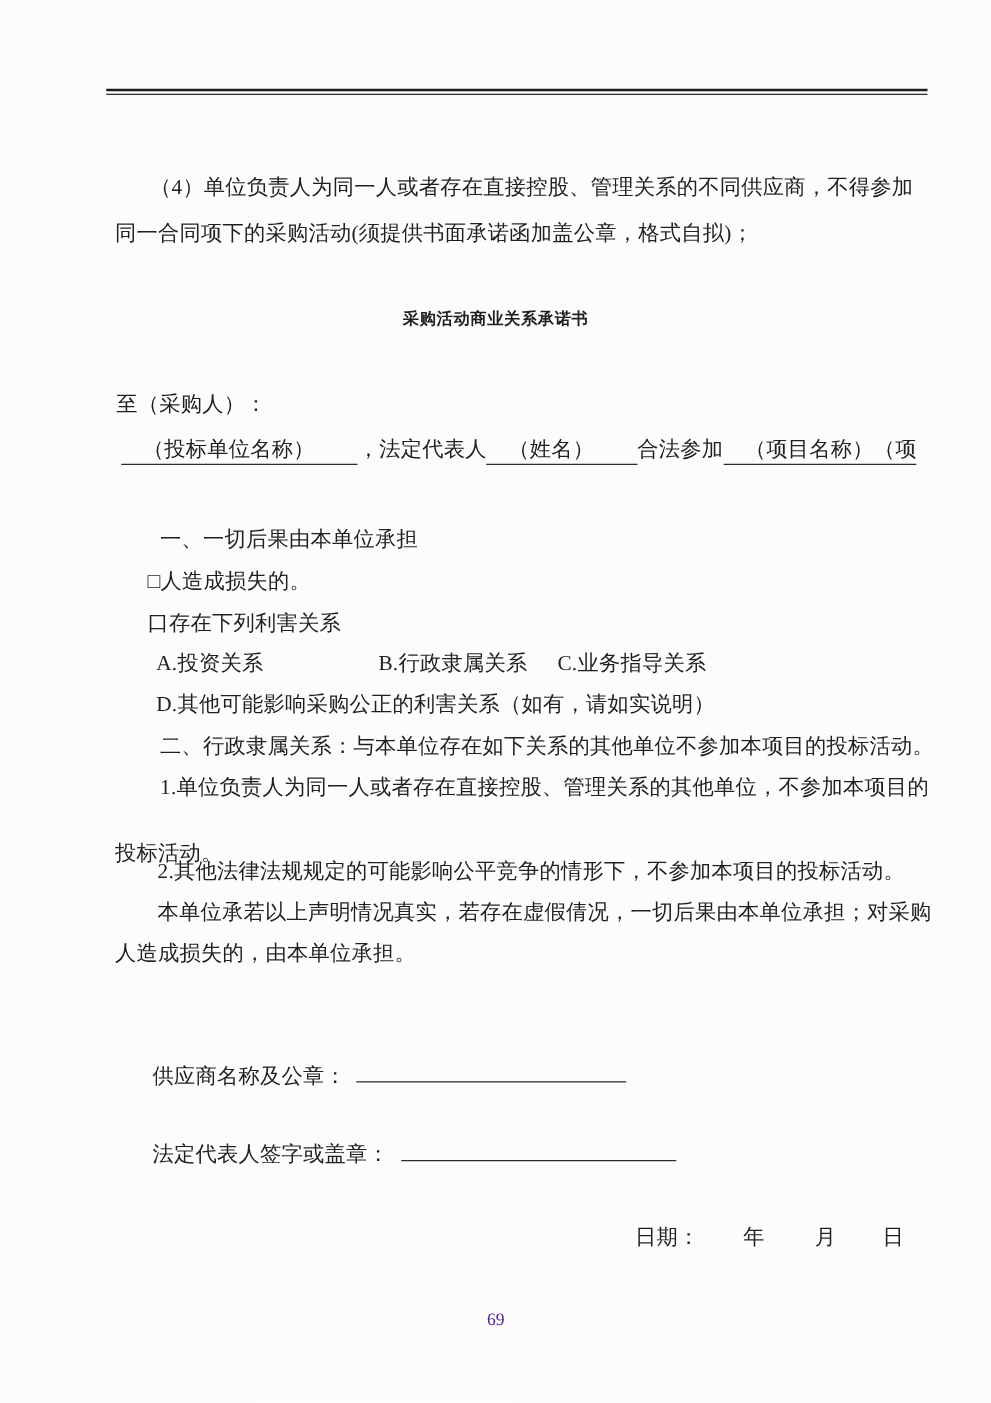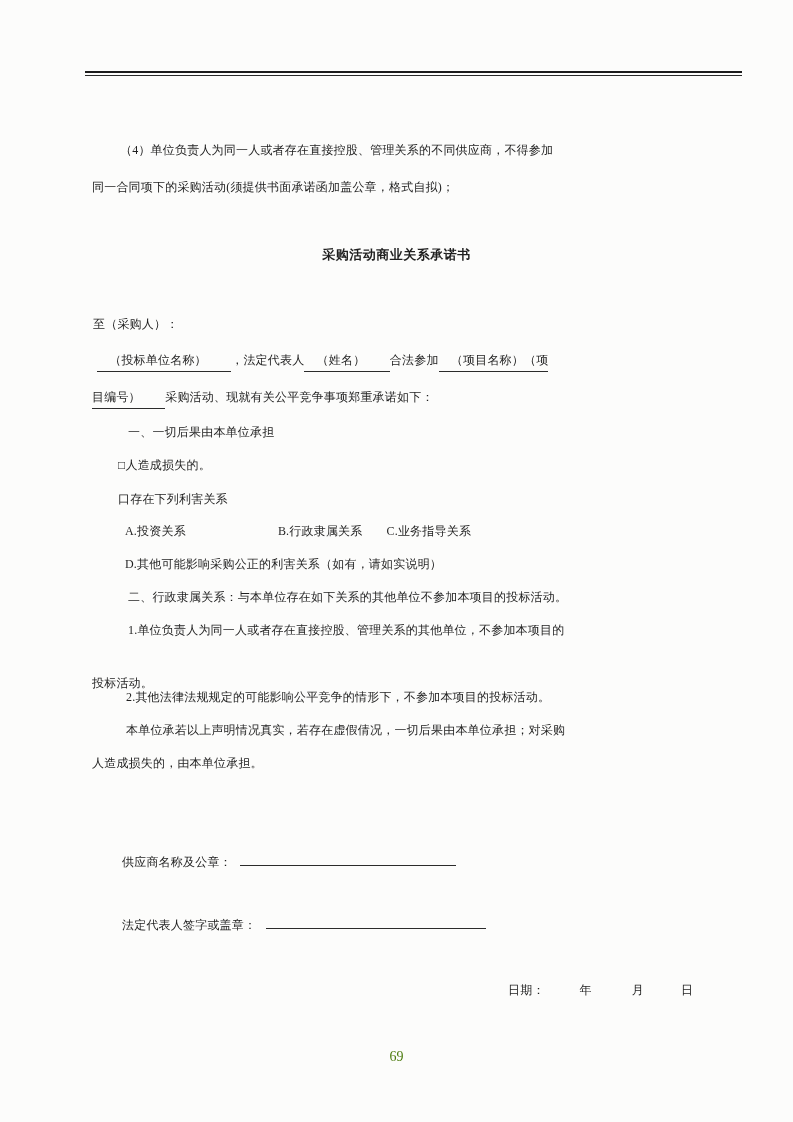--- a/index.html
+++ b/index.html
@@ -21,21 +21,21 @@
     left: 85px;
     top: 71px;
     width: 657px;
     height: 2px;
     border-top: 2px solid #1c1c1c;
     border-bottom: 1.5px solid #2a2a2a;
   }
   .line {
     position: absolute;
     white-space: nowrap;
-    font-size: 12px;
+    font-size: 17px;
     line-height: 22px;
     letter-spacing: 0.2px;
   }
   .title-line {
     position: absolute;
     left: 0;
     width: 100%;
     text-align: center;
     font-size: 13px;
     font-weight: bold;
@@ -59,21 +59,21 @@
   .opt-c { margin-left: 24px; }
   .date-year { margin-left: 35px; }
   .date-month { margin-left: 40px; }
   .date-day { margin-left: 37px; }
   .page-num {
     position: absolute;
     left: 0;
     width: 100%;
     text-align: center;
     font-size: 14px;
-    color: #4d7c0f;
+    color: #4c1d95;
   }
   .box { display: inline-block; }
 </style>
 </head>
 <body>
 
 <div class="page">
 
   <div class="rule"></div>
 
@@ -81,23 +81,20 @@
   <div class="line" style="top:176px; left:92px;">同一合同项下的采购活动(须提供书面承诺函加盖公章，格式自拟)；</div>
 
   <div class="title-line" style="top:246px;">采购活动商业关系承诺书</div>
 
   <div class="line" style="top:313px; left:93px;">至（采购人）：</div>
 
   <div class="line" style="top:349px; left:97px;">
     <span class="u">　（投标单位名称）　　</span><span>，法定代表人</span><span class="u">　（姓名）　　</span><span>合法参加</span><span class="u">　（项目名称）（项</span>
   </div>
 
-  <div class="line" style="top:386px; left:92px;">
-    <span class="u">目编号）　　</span><span>采购活动、现就有关公平竞争事项郑重承诺如下：</span>
-  </div>
 
   <div class="line" style="top:421px; left:128px;">一、一切后果由本单位承担</div>
 
   <div class="line" style="top:454px; left:118px;">
     <span class="box">□</span><span>人造成损失的。</span>
   </div>
 
   <div class="line" style="top:488px; left:118px;">
     <span class="box">口</span><span>存在下列利害关系</span>
   </div>

